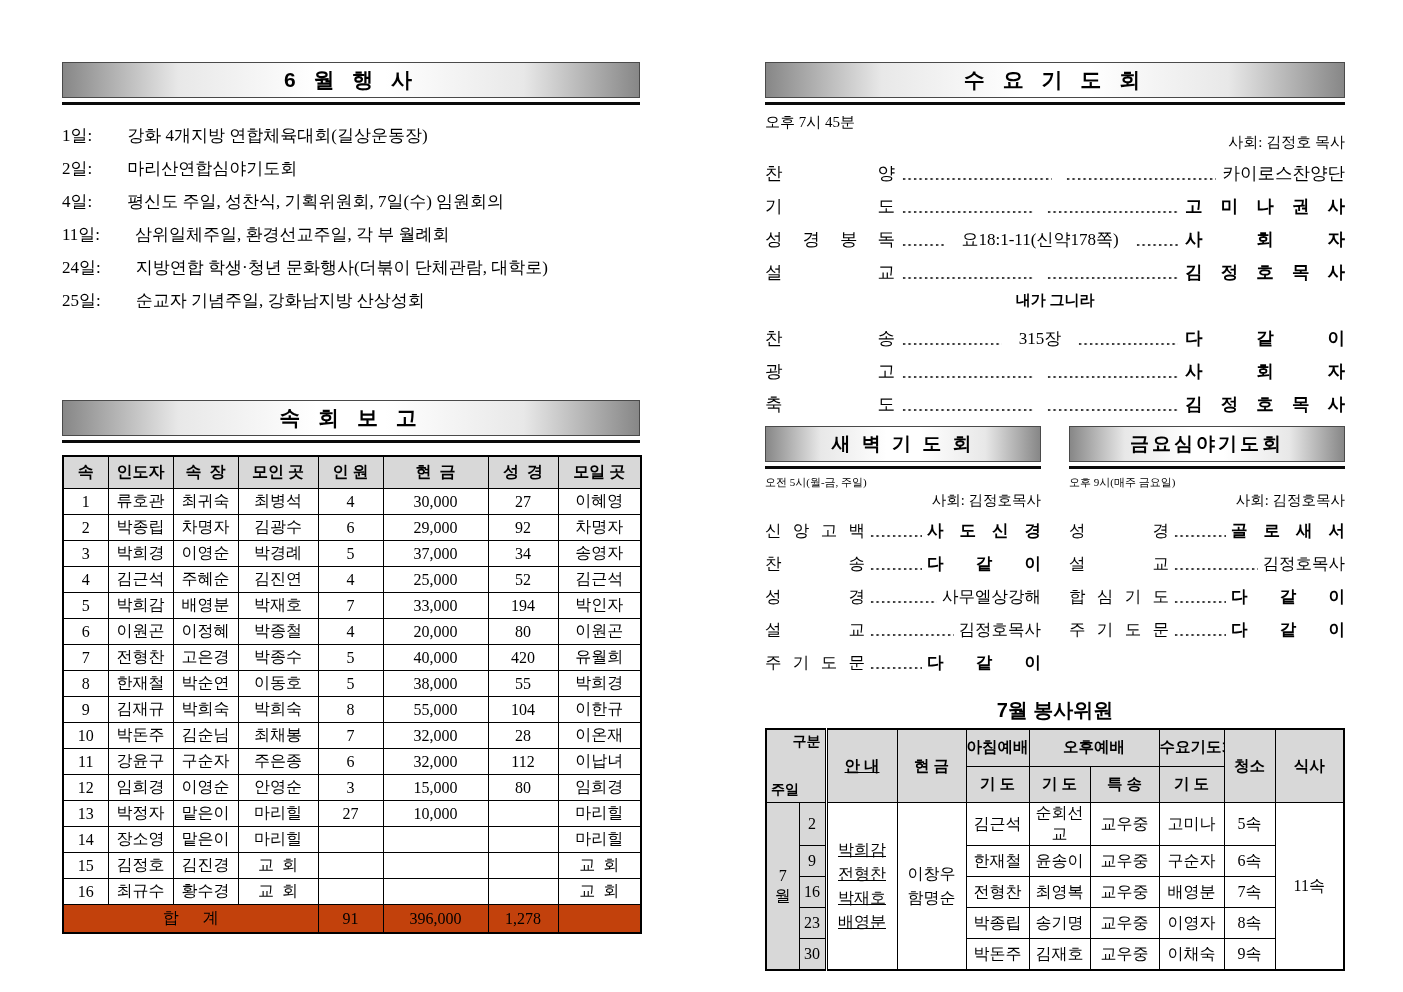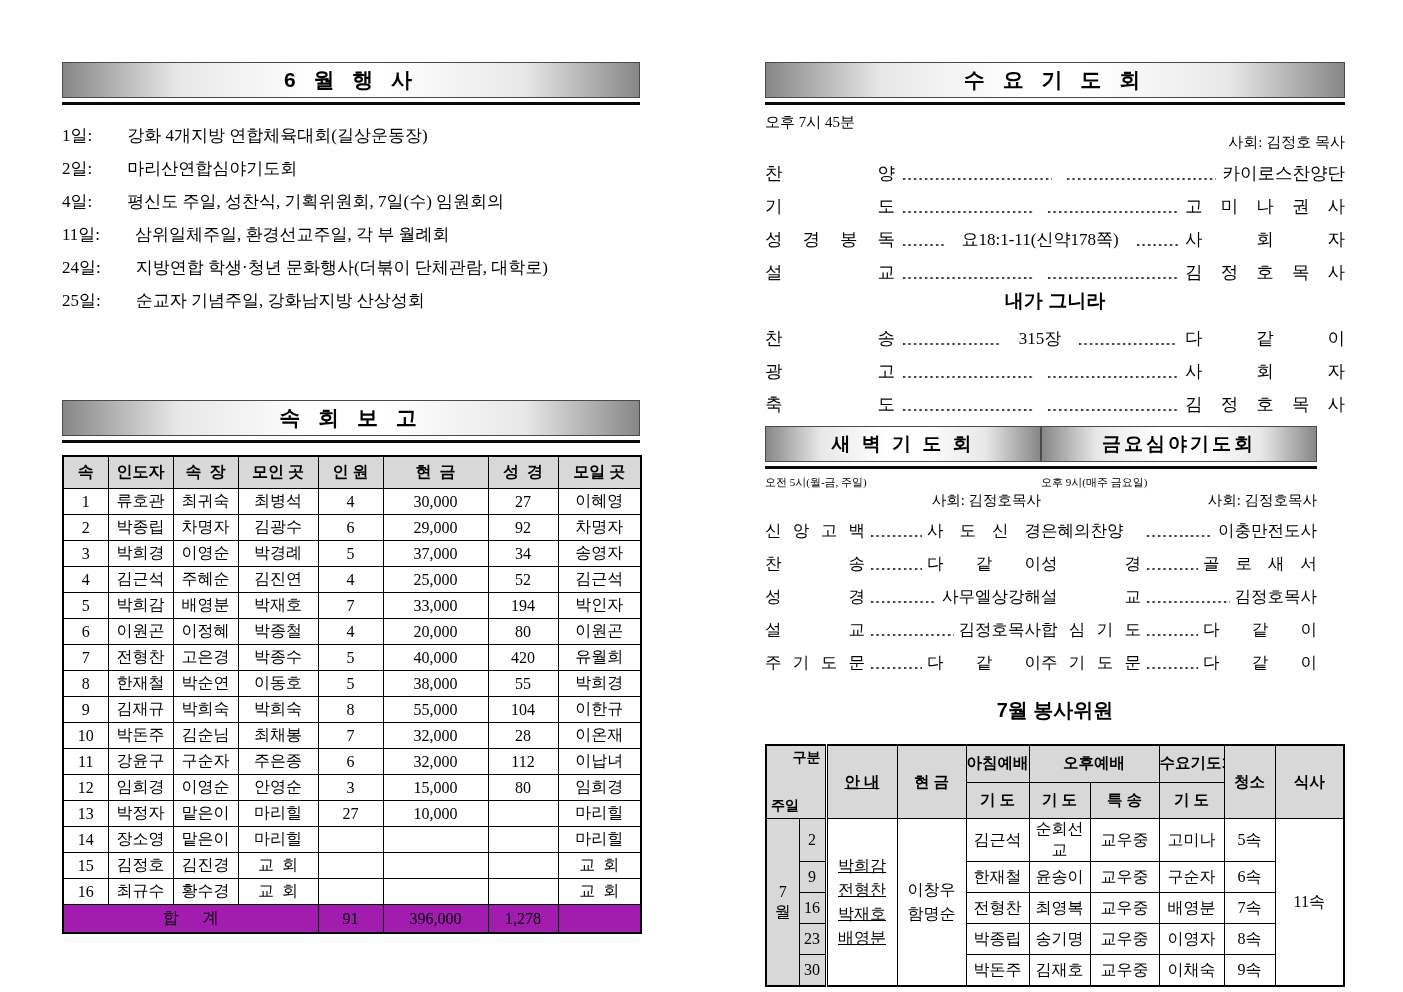--- a/index.html
+++ b/index.html
@@ -22,51 +22,51 @@
   .event-line{height:33px;line-height:33px;font-size:17px;display:flex;white-space:pre;gap:26px;}
   .event-day{margin-right:9px;}
 
   
   .sokhoe{margin-top:83px;}
   table{border-collapse:collapse;table-layout:fixed;}
   .st{width:578px;margin-top:12px;border:2px solid #000;font-size:16px;}
   .st th,.st td{border:1px solid #000;text-align:center;padding:0;white-space:pre;overflow:hidden;}
   .st th{height:31px;background:#d8d8d8;font-weight:bold;font-size:16px;}
   .st td{height:25px;}
-  .st .total-row td{background:#a21caf;height:27px;text-align:center;}
+  .st .total-row td{background:#c2410c;height:27px;text-align:center;}
 
   
   .wpr-time{margin-top:7px;height:20px;line-height:20px;font-size:15px;}
   .wpr-presider{height:20px;line-height:20px;font-size:15px;text-align:right;}
   .lit-row{height:33px;display:flex;align-items:flex-end;font-size:17.5px;}
   .lit-label{width:130px;text-align:justify;text-align-last:justify;text-justify:inter-word;flex:0 0 auto;}
   .leader{flex:1 1 auto;height:12px;margin:3px 7px 0;
           background-image:radial-gradient(circle at 2px 6px,#3c3c3c 1.15px,transparent 1.5px);
           background-size:5.5px 12px;background-repeat:repeat-x;}
   .lit-center{flex:0 0 auto;font-size:17px;}
   .lit-center:not(:empty){padding:0 10px;}
   .lit-value{flex:0 0 auto;text-align:right;white-space:pre;}
-  .lit-value.jl{width:160px;text-align:justify;text-align-last:justify;text-justify:inter-word;}
+  .lit-value.jl{width:160px;text-align:justify;text-align-last:justify;text-justify:inter-word;font-weight:bold;}
   .sermon-title{height:33px;display:flex;align-items:center;justify-content:center;
-                font-family:Liberation Sans, sans-serif;font-weight:bold;font-size:19px;}
+                font-family:Liberation Serif, serif;font-weight:bold;font-size:15px;}
 
   
-  .mini-wrap{display:flex;margin-top:10px;}
+  .mini-wrap{display:flex;gap:28px;margin-top:10px;}
   .mini{width:276px;}
   .mini-time{margin-top:4px;height:18px;line-height:18px;font-size:11px;}
   .mini-presider{height:18px;line-height:18px;font-size:14.5px;text-align:right;}
   .mini .lit-row{font-size:16.5px;}
   .mini .lit-label{width:100px;}
   .mini .leader{margin:3px 5px 0;}
   .mini .lit-value.jl{width:114px;}
 
   
   .july-title{margin-top:22px;height:28px;line-height:28px;text-align:center;
               font-family:"Liberation Sans","DejaVu Sans",sans-serif;font-weight:bold;font-size:20px;}
-  .jt{width:578px;margin-top:20px;border:2px solid #000;font-size:16px;}
+  .jt{width:578px;margin-top:4px;border:2px solid #000;font-size:16px;}
   .jt th,.jt td{border:1px solid #000;text-align:center;padding:0;overflow:hidden;}
   .jt th{height:28px;background:#d8d8d8;font-weight:bold;font-size:15.5px;white-space:pre;}
   .jt td{height:30px;background:#fff;}
   .jt td.gray{background:#d8d8d8;}
   .jt .dbl{border-left:3px double #000;text-decoration:underline;}
   .jt .names{white-space:pre-line;line-height:24px;}
   .jt .mcell{white-space:pre-line;line-height:20px;font-size:16px;}
   .diag{position:relative;background:#d8d8d8;
         background-image:linear-gradient(to bottom right,transparent calc(50% - 1px),#000 calc(50% - 1px),#000 calc(50% + 1px),transparent calc(50% + 1px));}
   .diag .corner-top{position:absolute;top:3px;right:4px;font-size:14px;font-weight:bold;}
@@ -422,25 +422,20 @@
 
       <section class="mini">
         <div class="bar">
           <span>금요심야기도회</span>
         </div>
         <div class="bar-underline"></div>
         <div class="mini-time">오후 9시(매주 금요일)</div>
         <div class="mini-presider">사회: 김정호목사</div>
         <div>
             <div class="lit-row">
-            <span class="lit-label">은혜의찬양</span>
-            <span class="leader"></span>
-            <span class="lit-value">이충만전도사</span>
-          </div>
-            <div class="lit-row">
             <span class="lit-label">성 경</span>
             <span class="leader"></span>
             <span class="lit-value jl">골 로 새 서</span>
           </div>
             <div class="lit-row">
             <span class="lit-label">설 교</span>
             <span class="leader"></span>
             <span class="lit-value">김정호목사</span>
           </div>
             <div class="lit-row">

